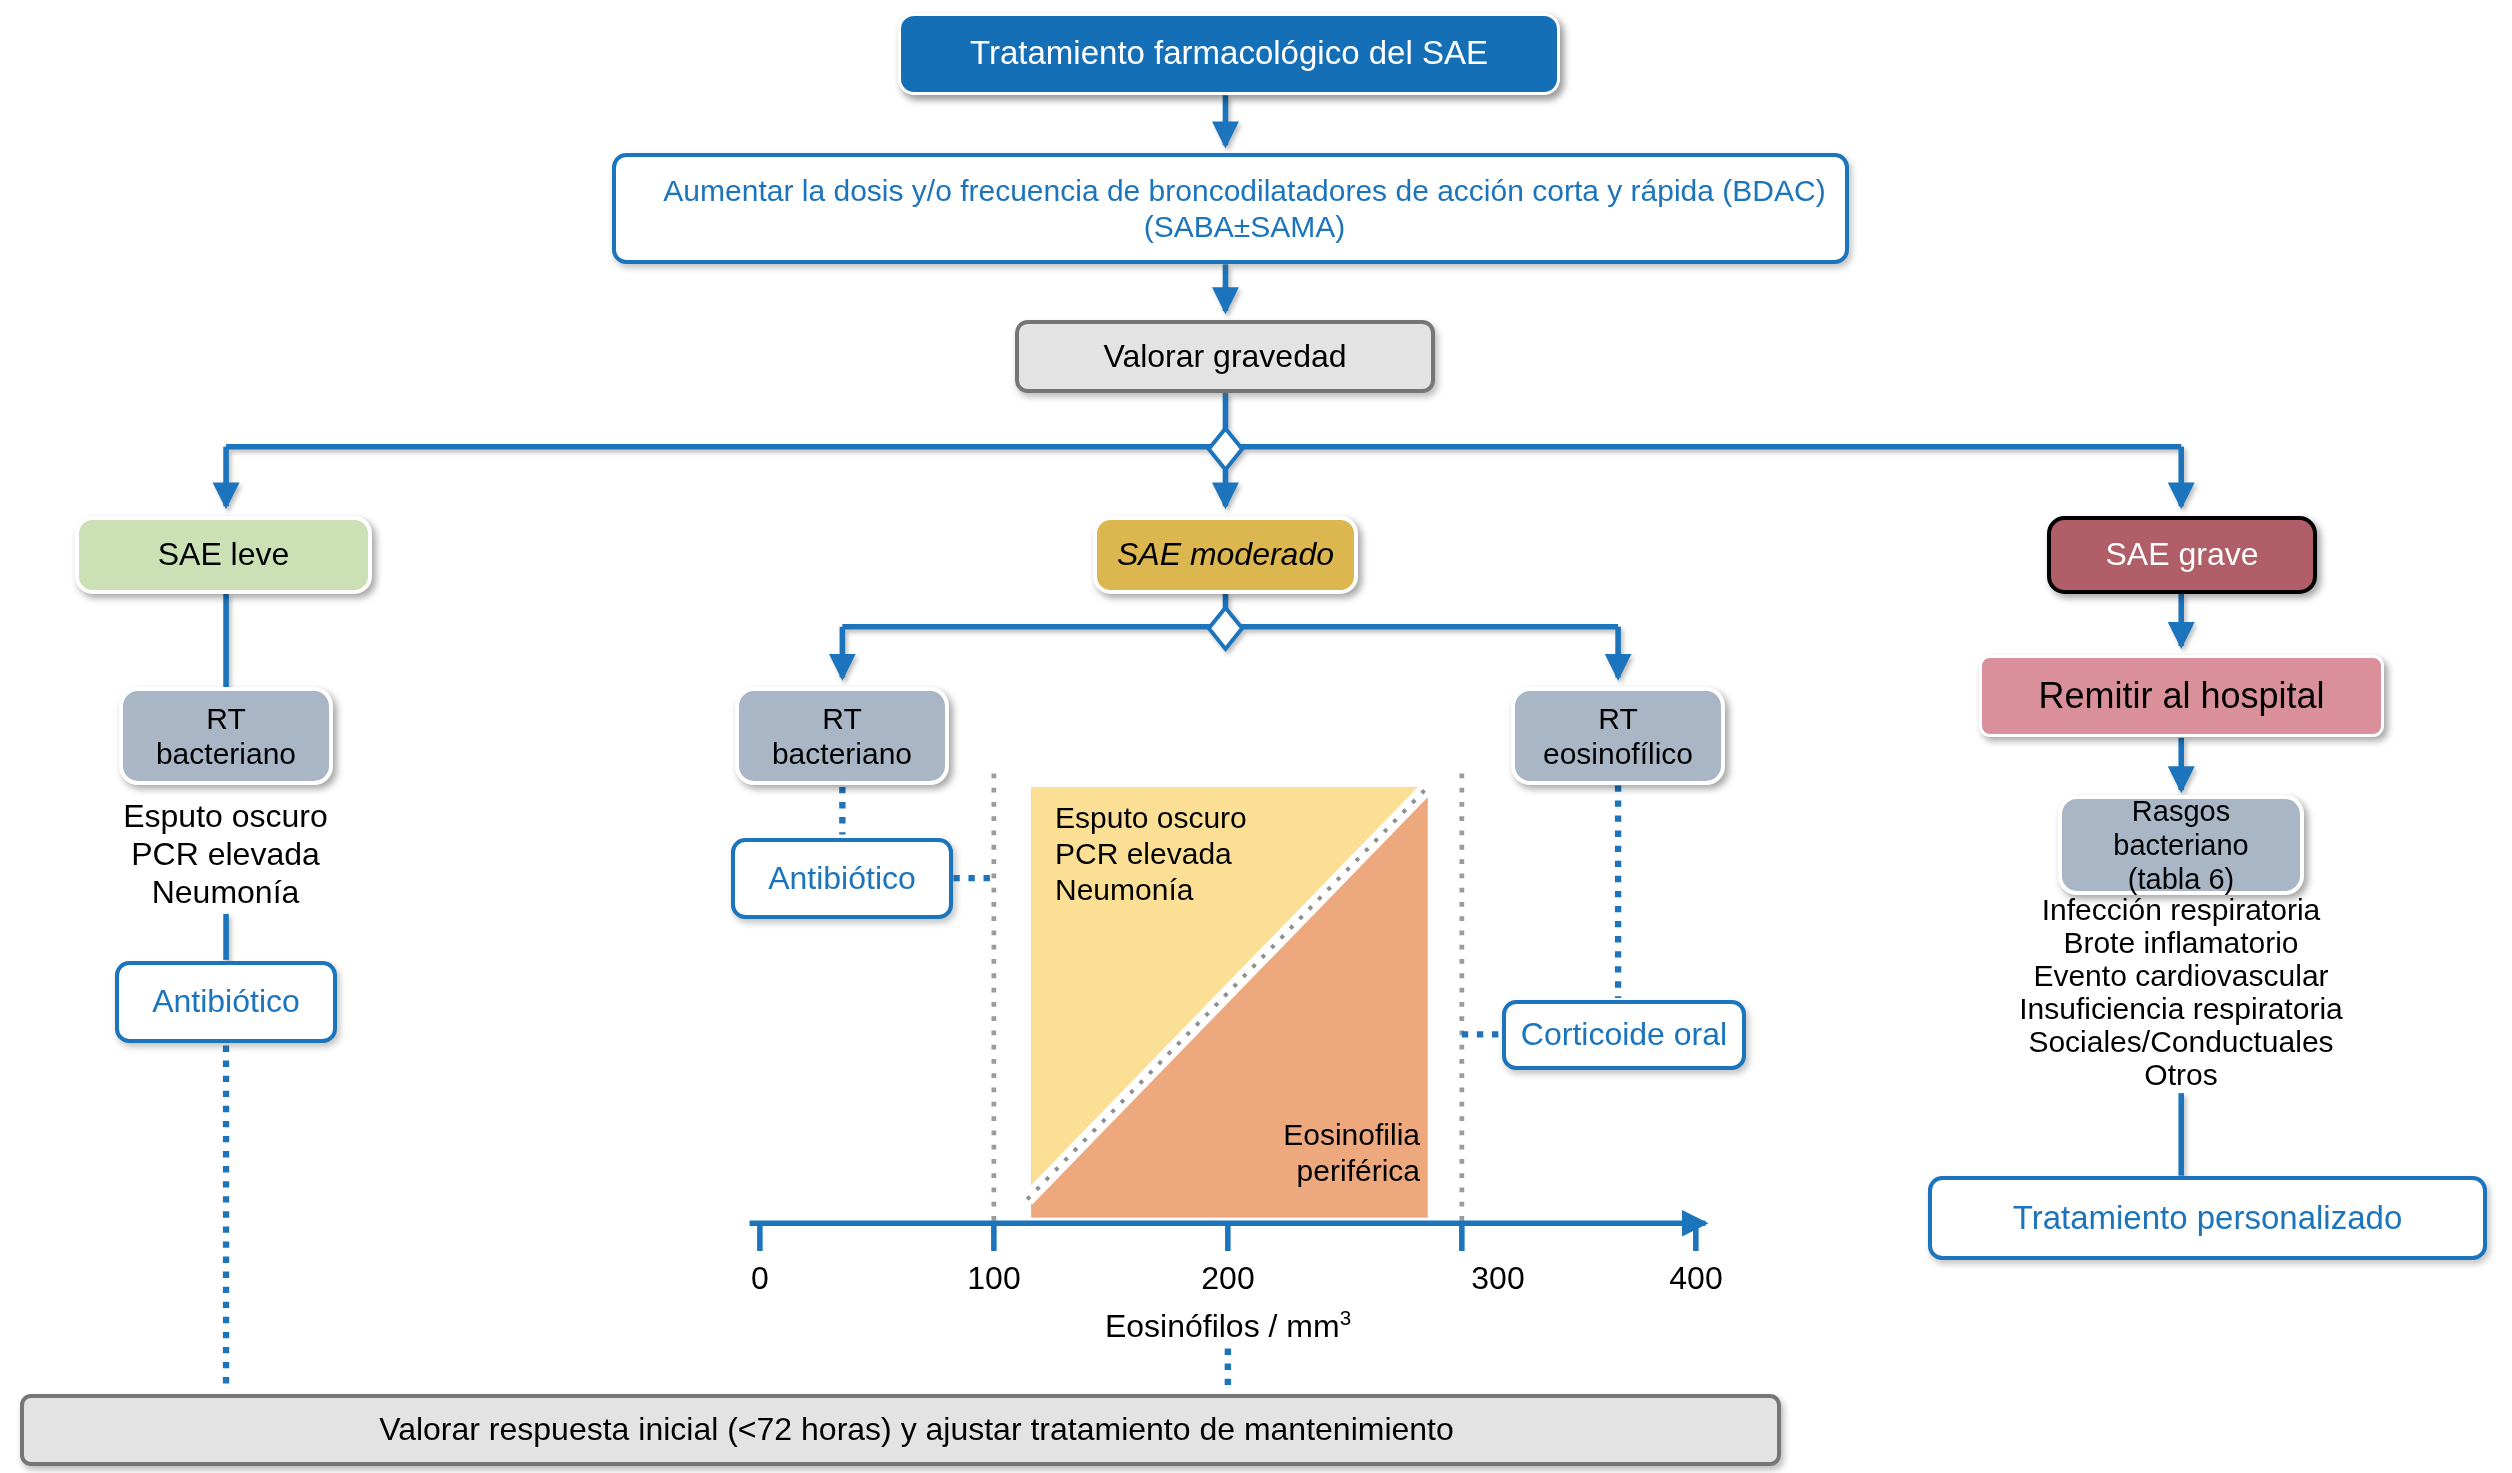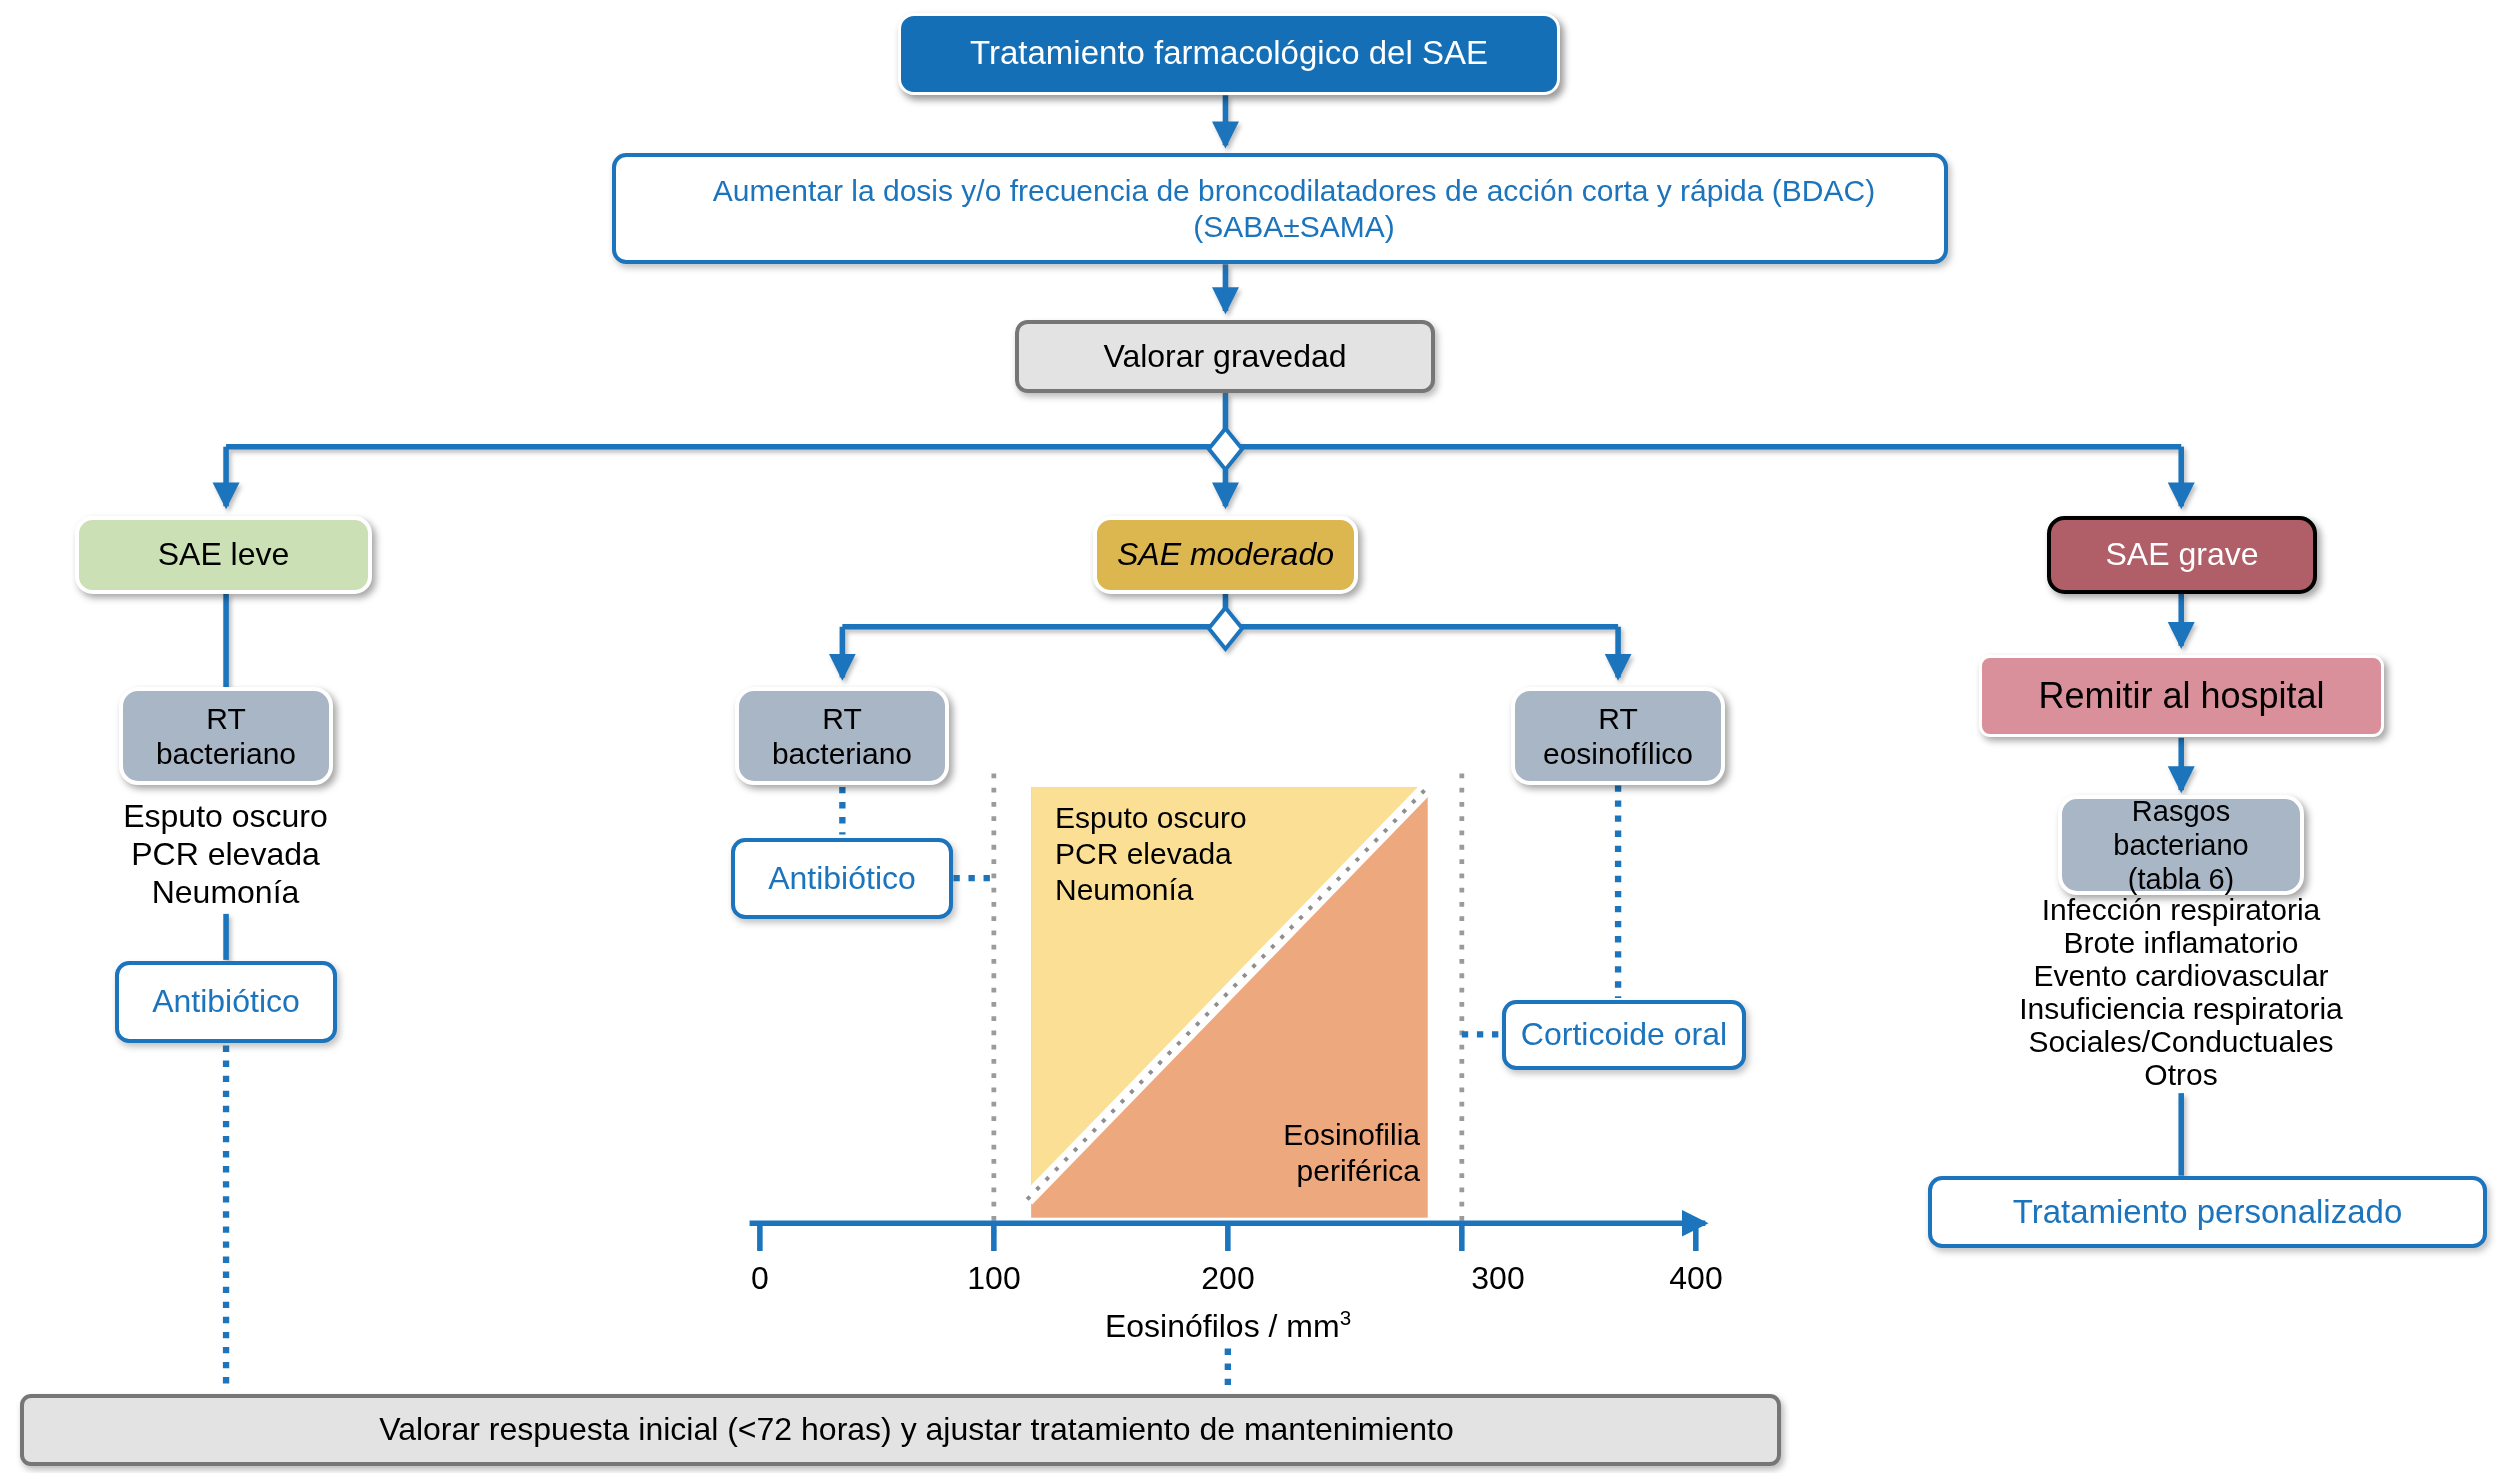--- a/index.html
+++ b/index.html
@@ -104,21 +104,21 @@
       <line x1="1548" y1="1542" x2="1548" y2="1577" class="axisline"></line>
       <line x1="1843" y1="1542" x2="1843" y2="1577" class="axisline"></line>
       <line x1="2138" y1="1542" x2="2138" y2="1577" class="axisline"></line>
     </g>
   </svg>
 
   <div class="box b-title" style="left:898px;top:12.7px;width:662px;height:82px;">
     <span>Tratamiento farmacológico del SAE</span>
   </div>
 
-  <div class="box b-outline" style="left:612px;top:153px;width:1336px;height:111px;font-size:30px;padding-left:28px;">
+  <div class="box b-outline" style="left:612px;top:153px;width:1237px;height:111px;font-size:30px;padding-left:28px;">
     <span>Aumentar la dosis y/o frecuencia de broncodilatadores de acción corta y rápida (BDAC)</span>
     <span>(SABA±SAMA)</span>
   </div>
 
   <div class="box b-gray" style="left:1015px;top:320px;width:420px;height:73px;">
     <span>Valorar gravedad</span>
   </div>
 
   <div class="box b-green" style="left:75px;top:516px;width:297px;height:78px;">
     <span>SAE leve</span>
@@ -197,21 +197,21 @@
 
   <div class="txt centered" style="left:1959px;top:893px;width:444px;font-size:30px;line-height:33px;">
     <div>Infección respiratoria</div>
     <div>Brote inflamatorio</div>
     <div>Evento cardiovascular</div>
     <div>Insuficiencia respiratoria</div>
     <div>Sociales/Conductuales</div>
     <div>Otros</div>
   </div>
 
-  <div class="box b-outline" style="left:1928px;top:1176px;width:559px;height:72px;font-size:33px;">
+  <div class="box b-outline" style="left:1928px;top:1176px;width:559px;height:84px;font-size:33px;">
     <span>Tratamiento personalizado</span>
   </div>
 
   <div class="box b-gray" style="left:20px;top:1394px;width:1761px;height:72px;border-radius:11px;padding-left:32px;">
     <span>Valorar respuesta inicial (&lt;72 horas) y ajustar tratamiento de mantenimiento</span>
   </div>
 
 </div>
 
 

